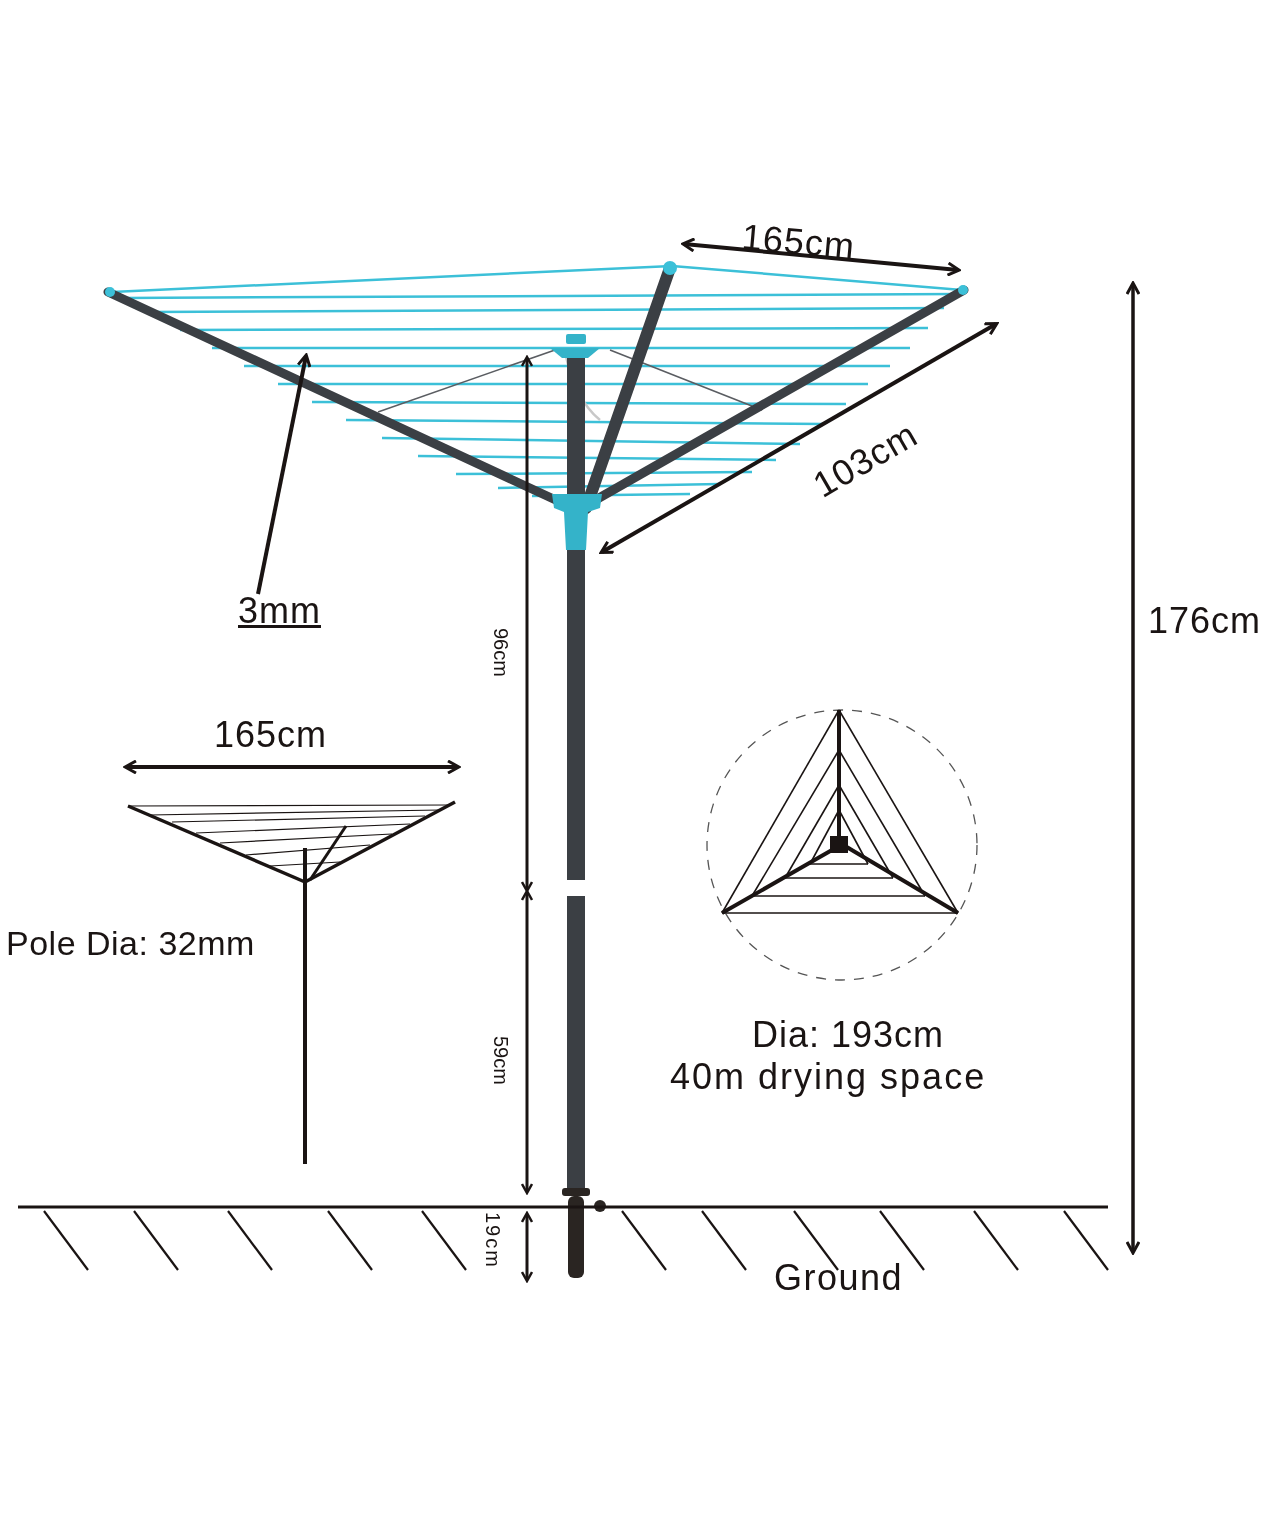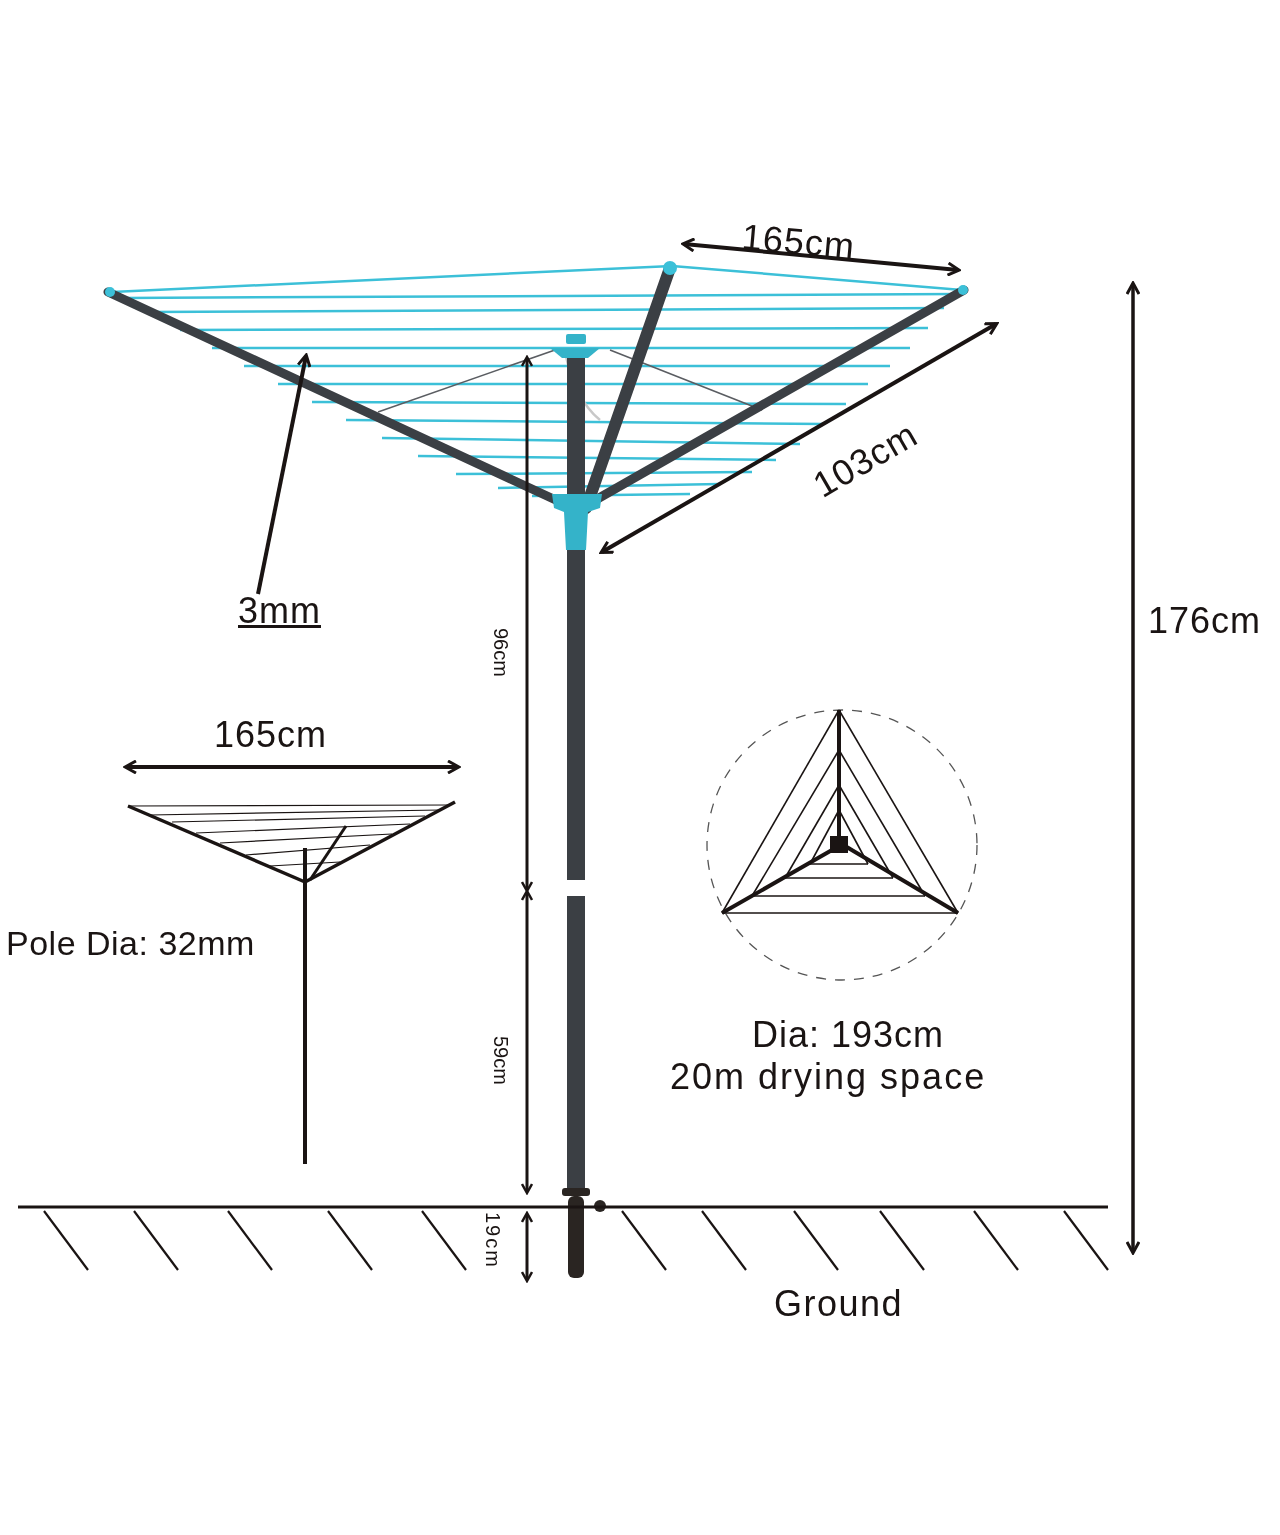--- a/index.html
+++ b/index.html
@@ -162,16 +162,16 @@
   <div class="lbl small-v" style="left:512px; top:1036px;">59cm</div>
 
   <div class="lbl small-v" style="left:504px; top:1212px; letter-spacing:2px;">19cm</div>
 
   <div class="lbl big" style="left:214px; top:714px;">165cm</div>
 
   <div class="lbl med" style="left:6px; top:924px;">Pole Dia: 32mm</div>
 
   <div class="lbl big" style="left:752px; top:1014px;">Dia: 193cm</div>
 
-  <div class="lbl big" style="left:670px; top:1056px; letter-spacing:2px;">20m drying space</div>
+  <div class="lbl big" style="left:670px; top:1056px; letter-spacing:2px;">40m drying space</div>
 
-  <div class="lbl big" style="left:774px; top:1283px; letter-spacing:1.5px;">Ground</div>
+  <div class="lbl big" style="left:774px; top:1257px; letter-spacing:1.5px;">Ground</div>
 </div>
 
 </body></html>

